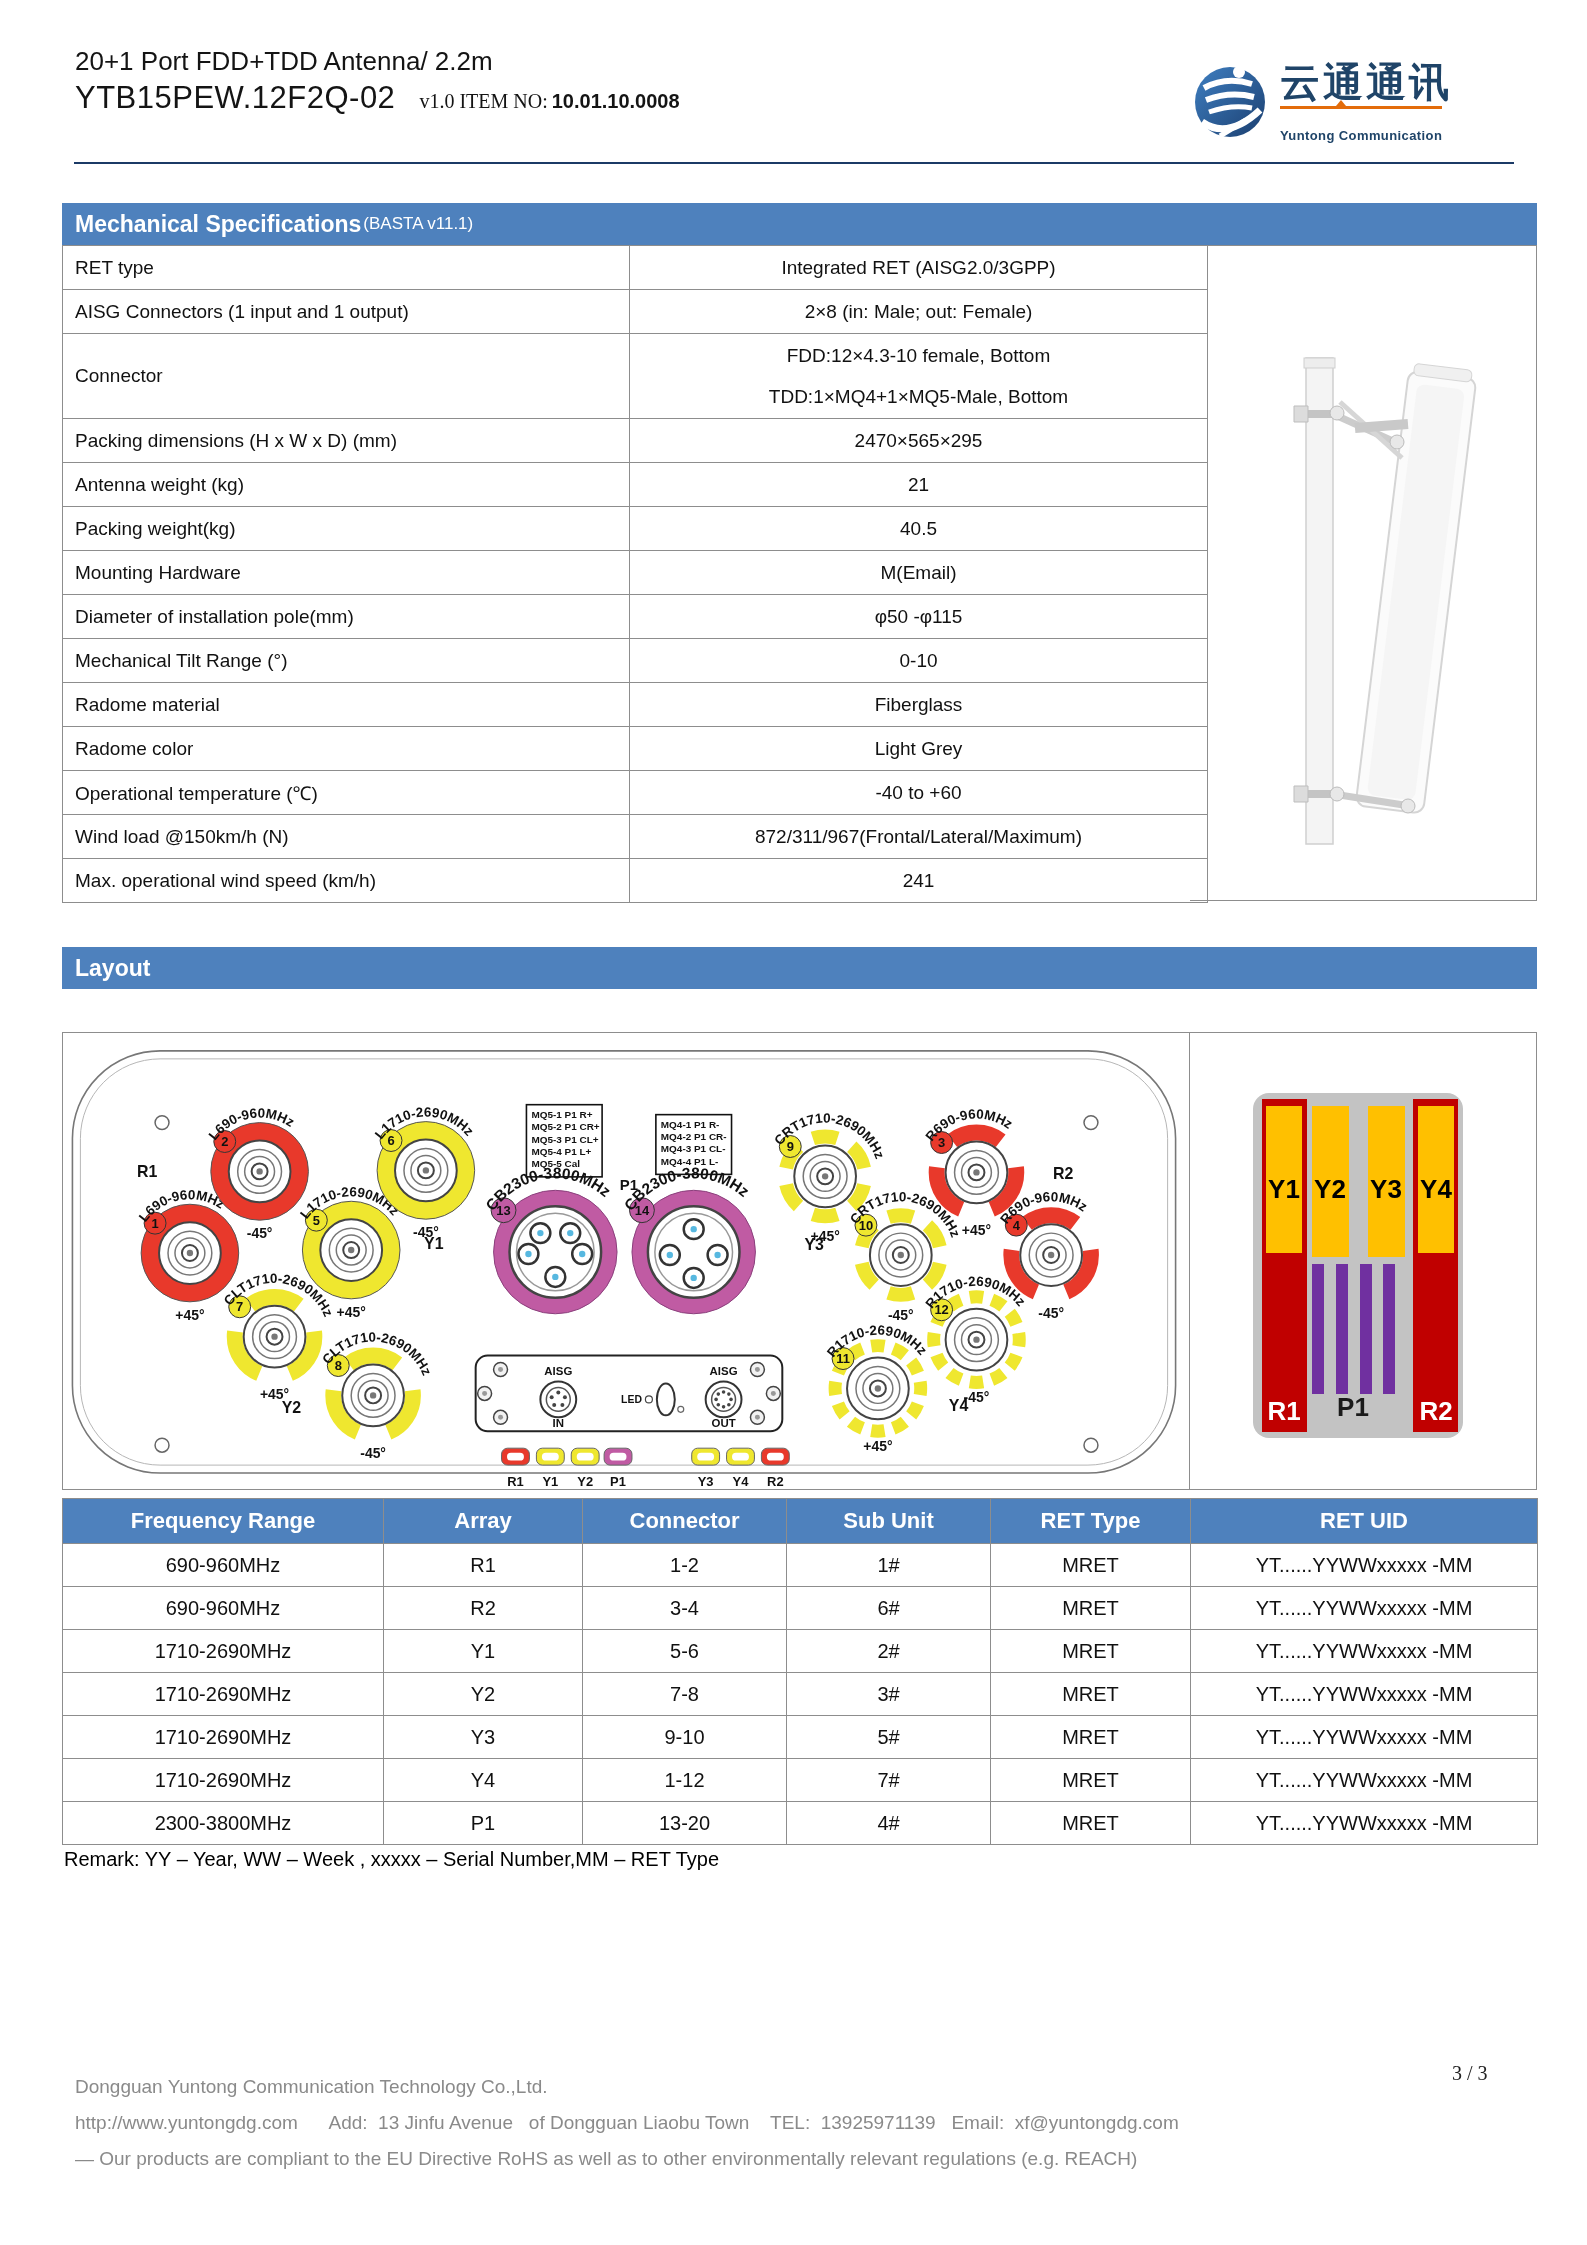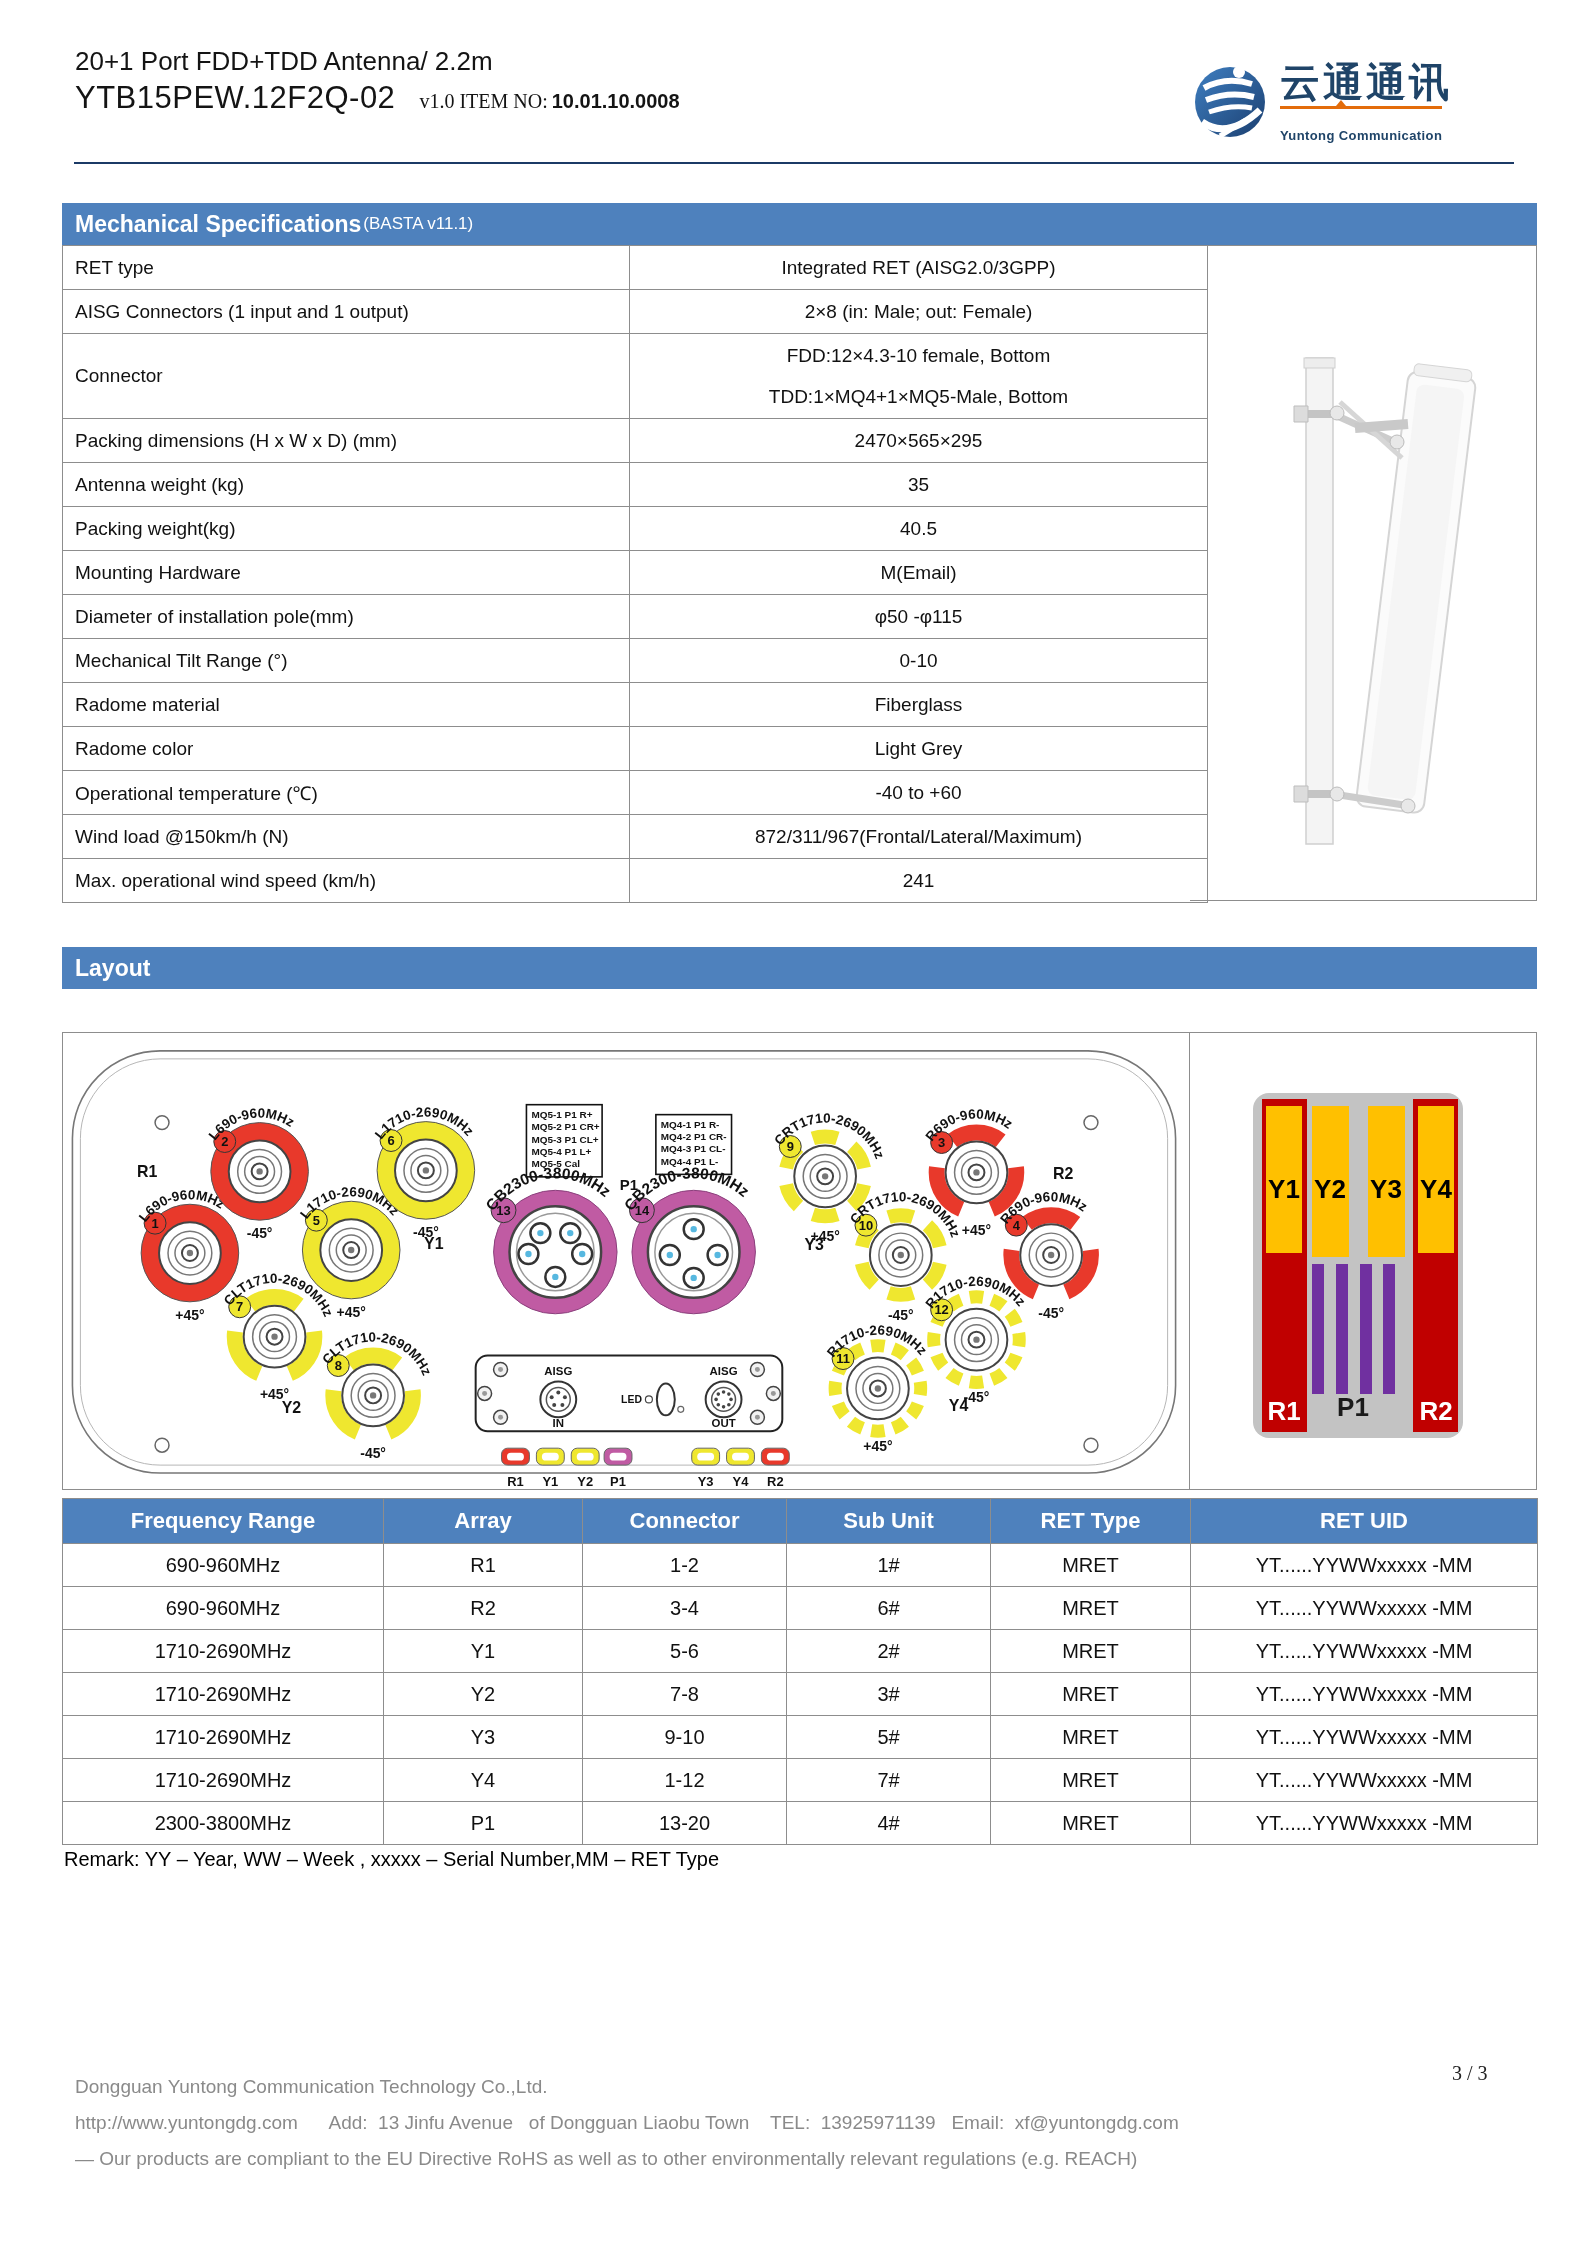--- a/index.html
+++ b/index.html
@@ -120,21 +120,21 @@
                 <div>FDD:12×4.3-10 female, Bottom</div>
                 <div>TDD:1×MQ4+1×MQ5-Male, Bottom</div>
               </td>
             </tr>
             <tr>
               <td class="ml">Packing dimensions (H x W x D) (mm)</td>
               <td class="mv">2470×565×295</td>
             </tr>
             <tr>
               <td class="ml">Antenna weight (kg)</td>
-              <td class="mv">35</td>
+              <td class="mv">21</td>
             </tr>
             <tr>
               <td class="ml">Packing weight(kg)</td>
               <td class="mv">40.5</td>
             </tr>
             <tr>
               <td class="ml">Mounting Hardware</td>
               <td class="mv">M(Email)</td>
             </tr>
             <tr>

